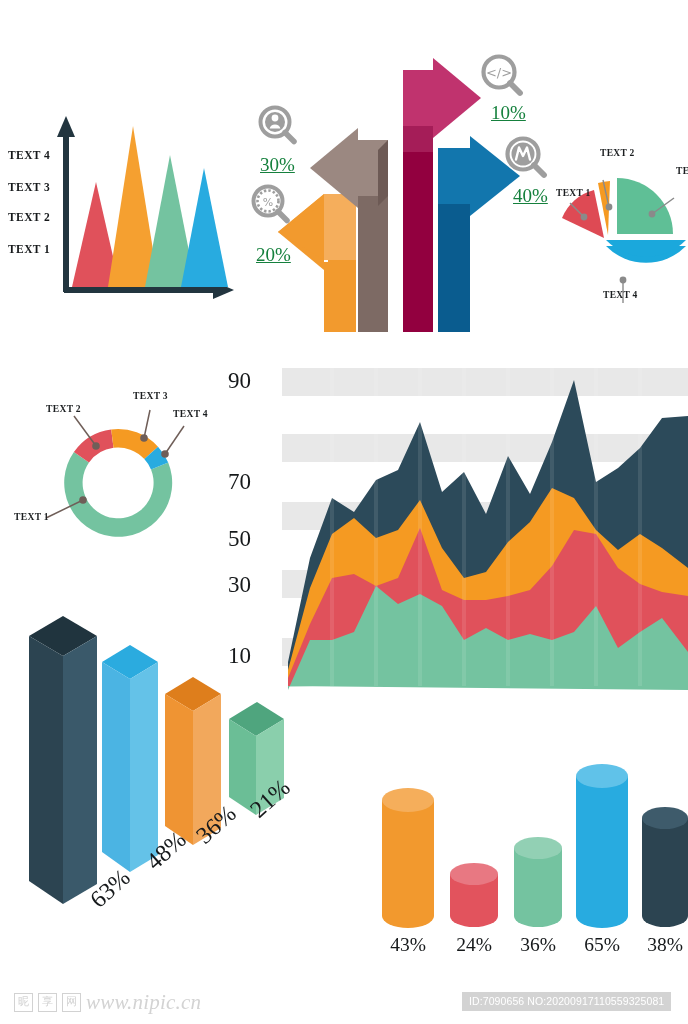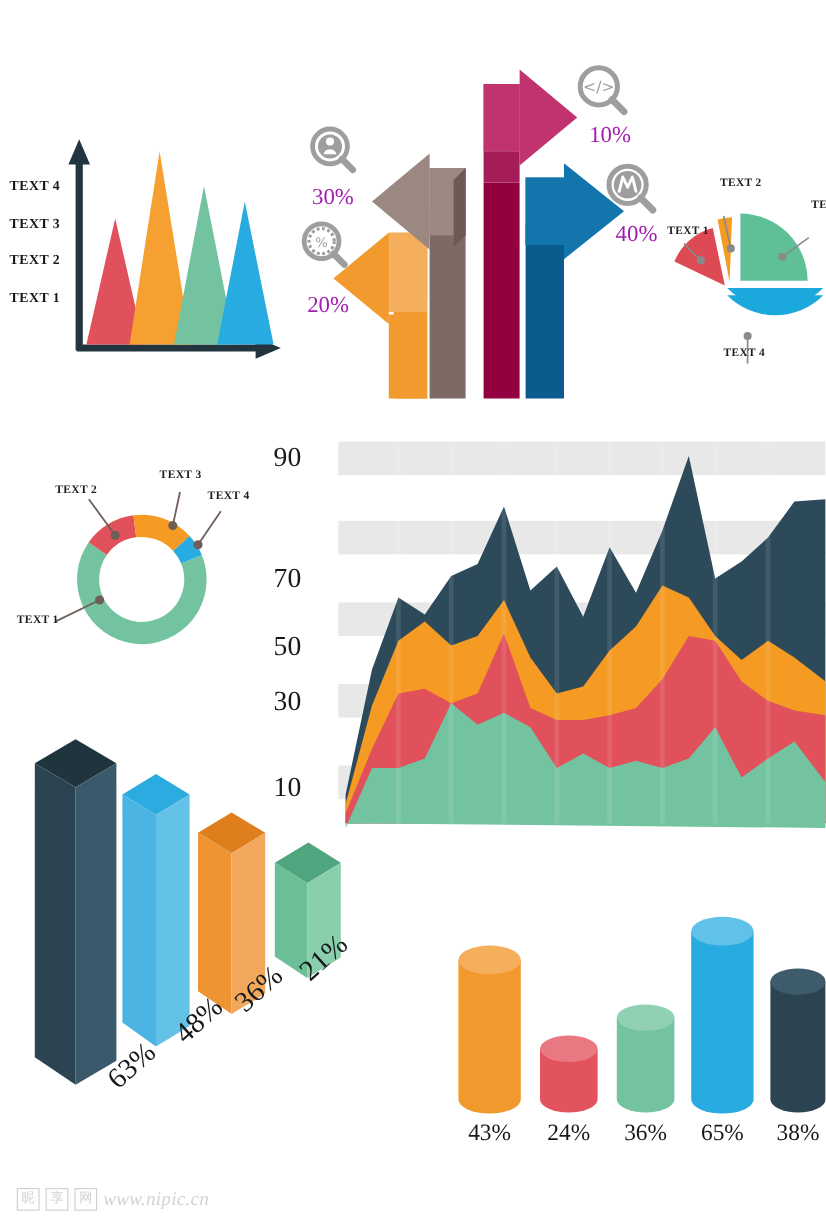--- a/index.html
+++ b/index.html
@@ -36,21 +36,22 @@
     font-size: 11.5px;
     letter-spacing: 0.4px;
     font-weight: 700;
     color: #16191b;
   }
 
   
   #panel-arrows { left: 248px; top: 42px; width: 330px; height: 290px; }
   .arrow-pct {
     font-size: 19px;
-    color: #a21caf;
+    color: #15803d;
+    text-decoration: underline;
   }
 
   
   #panel-pie { left: 556px; top: 140px; width: 142px; height: 175px; }
   .pie-lbl {
     font-size: 9.5px;
     font-weight: 700;
     letter-spacing: 0.3px;
     color: #1b1e20;
   }
@@ -107,21 +108,21 @@
     width: 17px; height: 17px;
     border: 1.6px solid #d2d2d2;
     color: #d2d2d2;
     font-size: 11px;
     line-height: 15px;
     text-align: center;
     font-family: "DejaVu Sans", sans-serif;
   }
   #watermark-url {
     color: #d3d3d3;
-    font-size: 16px;
+    font-size: 21px;
     font-family: "Liberation Serif", serif;
     font-style: italic;
     letter-spacing: 0.2px;
   }
   #watermark-id {
     position: absolute;
     left: 462px; top: 992px;
     background: #d3d3d3;
     color: #ffffff;
     font-family: "Liberation Sans", sans-serif;
@@ -403,14 +404,15 @@
     <div class="lbl cyl-lbl" style="left:269px; top:172px; width:60px;">38%</div>
   </div>
 
   <div id="watermark-bar"></div>
   <div id="watermark-logo">
     <div class="wm-sq">昵</div>
     <div class="wm-sq">享</div>
     <div class="wm-sq">网</div>
     <div id="watermark-url">www.nipic.cn</div>
   </div>
+  <div id="watermark-id">ID:7090656 NO:20200917110559325081</div>
 
 </div>
 
 </body></html>

